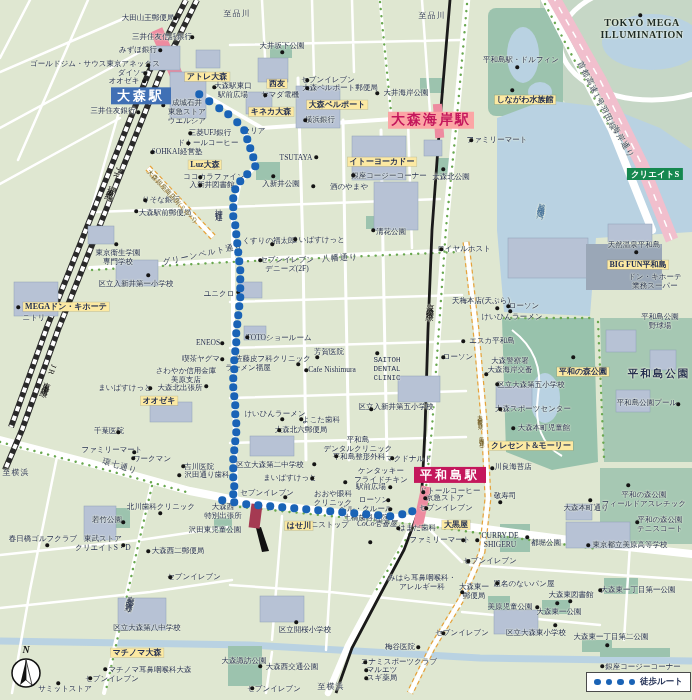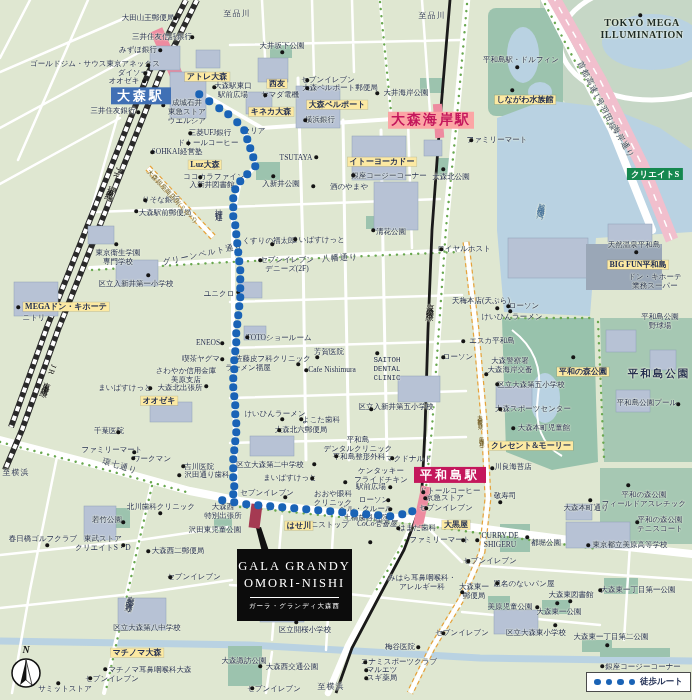--- a/index.html
+++ b/index.html
@@ -546,26 +546,20 @@
       <div class="lbl yellow" style="left: 137px; top: 653px;">マチノマ大森</div>
       <div class="lbl poi" style="left: 150px; top: 670px;">マチノマ耳鼻咽喉科大森</div>
       <div class="lbl poi" style="left: 65px; top: 689px;">サミットストア</div>
       <div class="lbl poi" style="left: 112px; top: 679px;">セブンイレブン</div>
       <div class="lbl road vert" style="left: 130px; top: 600px; transform: translate(-50%, -50%) rotate(13deg);">東邦医大通り</div>
       <div class="lbl road vert" style="left: 218px; top: 211px;">神社通り</div>
       <div class="lbl shop" style="left: 172px; top: 196px; transform: translate(-50%, -50%) rotate(47deg);">大森銀座商店街(ミルパ)</div>
       <div class="lbl shoptiny vert" style="left: 481px; top: 430px; transform: translate(-50%, -50%) rotate(-4deg);">大森本町通り(美原通り)</div>
     </div>
 
-  <div id="gala-box">
-    <div class="en en1">GALA GRANDY</div>
-    <div class="en">OMORI-NISHI</div>
-    <hr>
-    <div class="ja">ガーラ・グランディ大森西</div>
-  </div>
 
   <div id="legend">
     <span class="ldot"></span>
     <span class="ldot"></span>
     <span class="ldot"></span>
     <span class="ldot"></span>
     <span class="ltxt">徒歩ルート</span>
   </div>
 
   <div id="compass">

